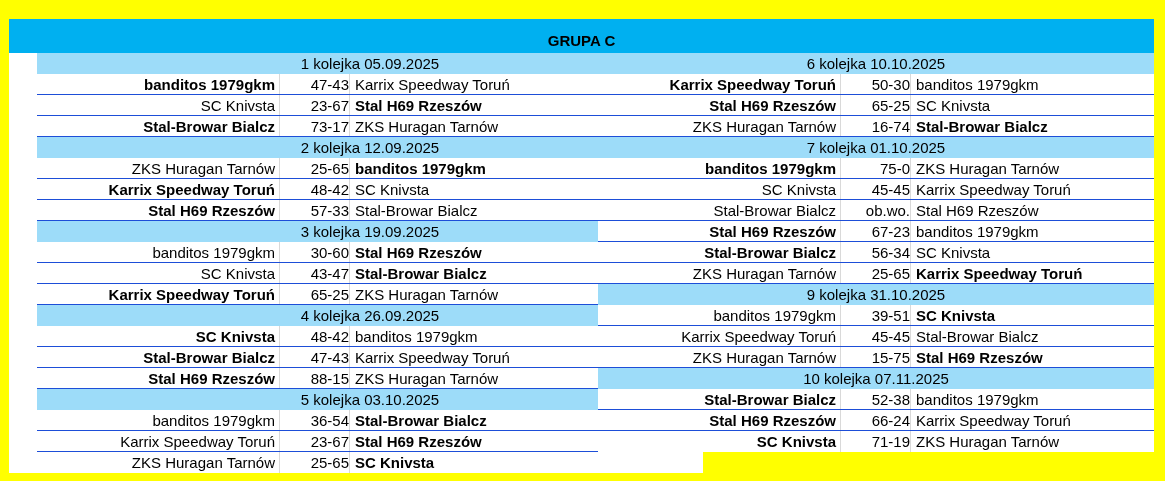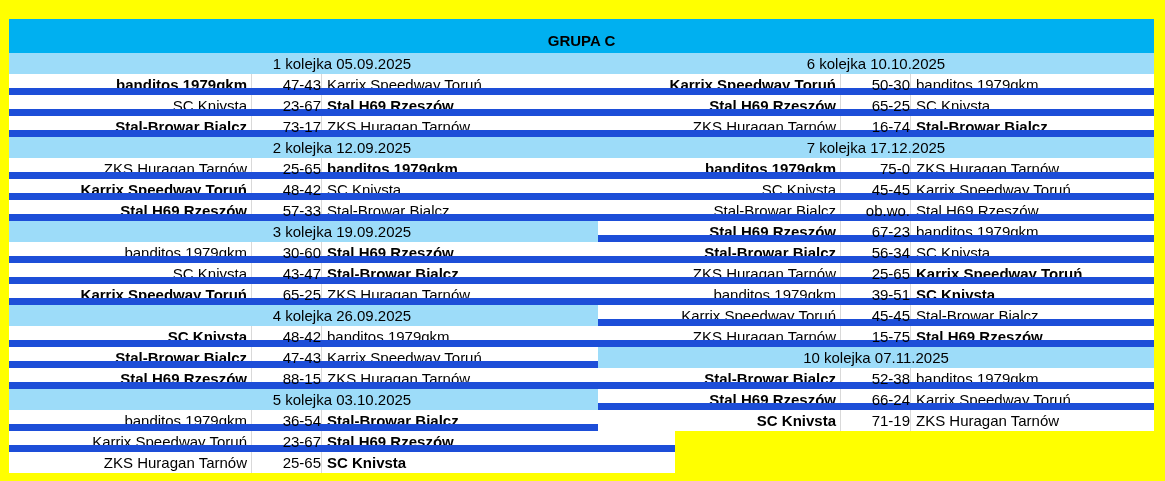--- a/index.html
+++ b/index.html
@@ -17,33 +17,33 @@
     width: 1145px; height: 42px;
     background: #00B0F0;
     display: flex; align-items: center; justify-content: center;
     font-weight: bold; font-size: 15px;
   }
   .table {
     position: absolute;
     top: 53px;
     background: #fff;
   }
-  .table.left { left: 9px; width: 666px; }
+  .table.left { left: 9px; width: 666px; padding-left: 28px; }
   .table.right { left: 598px; width: 556px; }
   .round-head {
     height: 21px; line-height: 21px;
     background: #9DDCF9;
     text-align: center;
     font-size: 15px;
   }
   .match {
     display: flex;
     height: 21px; line-height: 21px;
     font-size: 15px;
-    border-bottom: 7px solid #1d4ed8;
+    border-bottom: 1px solid #1d4ed8;
     box-sizing: border-box;
   }
   .table .match:last-child { border-bottom: none; }
   .match .t1 {
     text-align: right;
     padding-right: 4px;
     box-sizing: border-box;
     border-right: 1px solid #D9D9D9;
     white-space: nowrap; overflow: hidden;
   }
@@ -163,21 +163,21 @@
     <div class="match">
       <div class="t1 b">Stal H69 Rzeszów</div>
       <div class="sc">65-25</div>
       <div class="t2">SC Knivsta</div>
     </div>
     <div class="match">
       <div class="t1">ZKS Huragan Tarnów</div>
       <div class="sc">16-74</div>
       <div class="t2 b">Stal-Browar Bialcz</div>
     </div>
-    <div class="round-head">7 kolejka 17.12.2025</div>
+    <div class="round-head">7 kolejka 01.10.2025</div>
     <div class="match">
       <div class="t1 b">banditos 1979gkm</div>
       <div class="sc">75-0</div>
       <div class="t2">ZKS Huragan Tarnów</div>
     </div>
     <div class="match">
       <div class="t1">SC Knivsta</div>
       <div class="sc">45-45</div>
       <div class="t2">Karrix Speedway Toruń</div>
     </div>
@@ -194,20 +194,21 @@
     <div class="match">
       <div class="t1 b">Stal-Browar Bialcz</div>
       <div class="sc">56-34</div>
       <div class="t2">SC Knivsta</div>
     </div>
     <div class="match">
       <div class="t1">ZKS Huragan Tarnów</div>
       <div class="sc">25-65</div>
       <div class="t2 b">Karrix Speedway Toruń</div>
     </div>
+    <div class="round-head">9 kolejka 31.10.2025</div>
     <div class="match">
       <div class="t1">banditos 1979gkm</div>
       <div class="sc">39-51</div>
       <div class="t2 b">SC Knivsta</div>
     </div>
     <div class="match">
       <div class="t1">Karrix Speedway Toruń</div>
       <div class="sc">45-45</div>
       <div class="t2">Stal-Browar Bialcz</div>
     </div>

